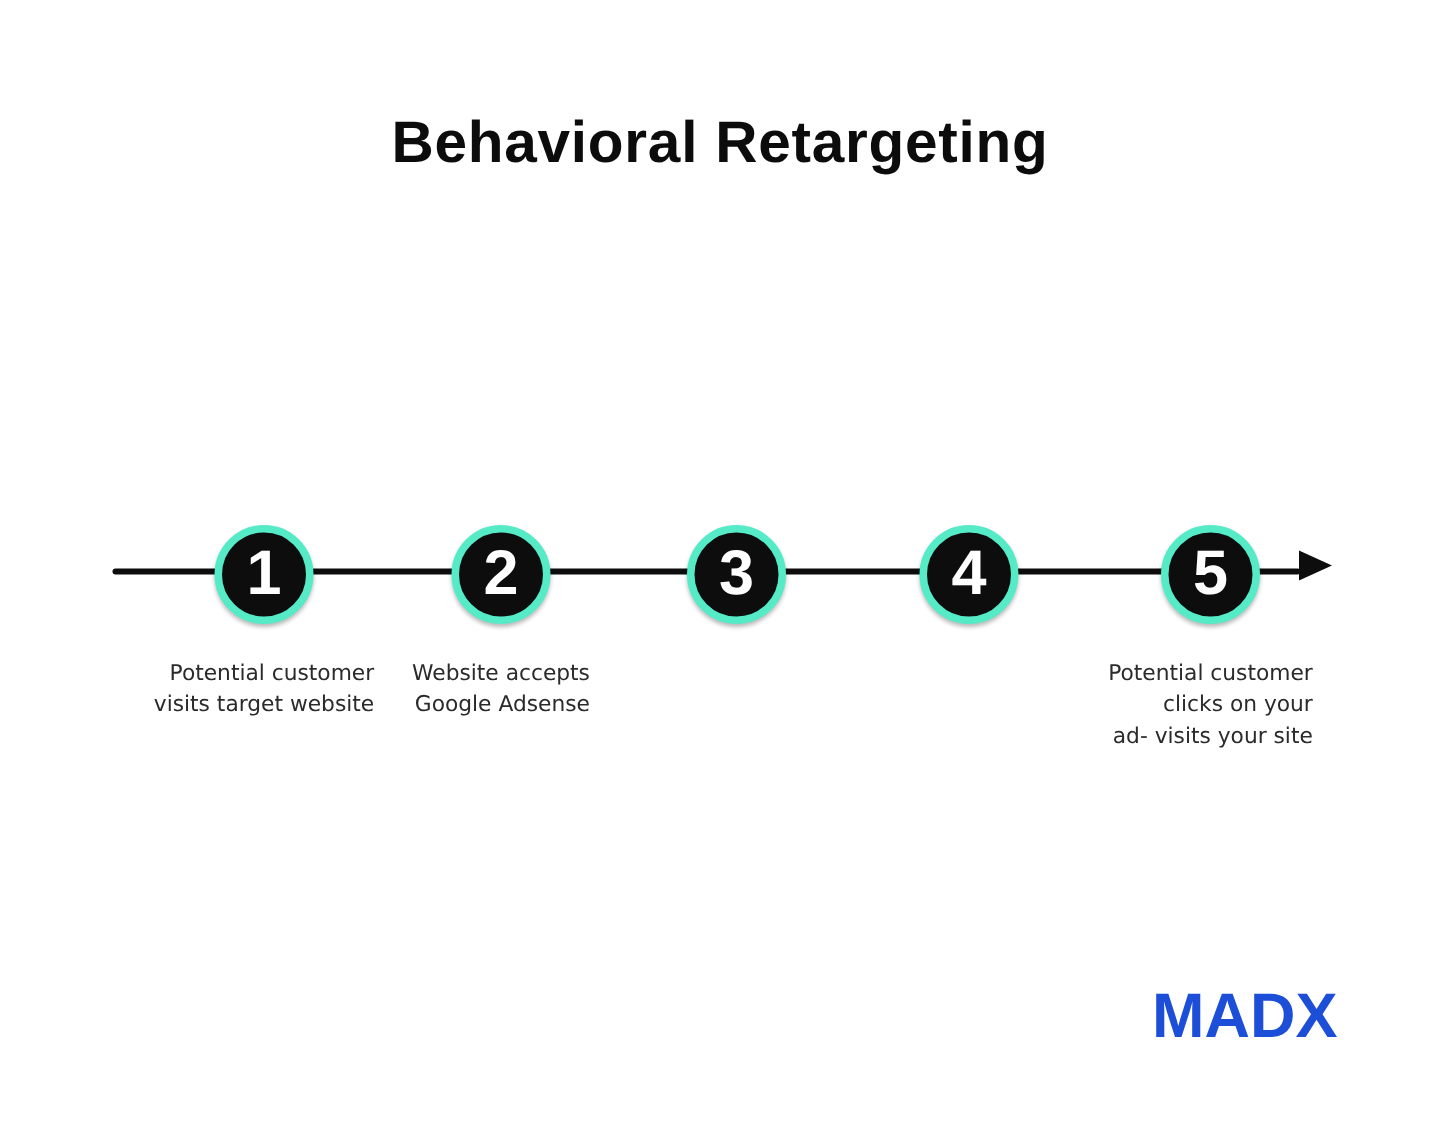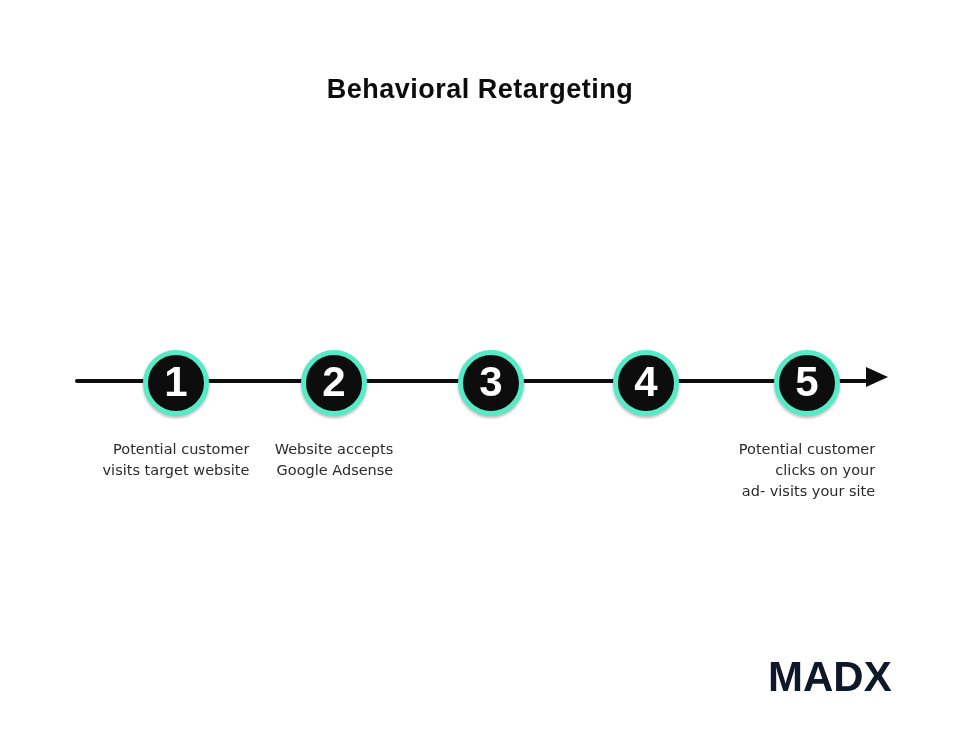--- a/index.html
+++ b/index.html
@@ -16,21 +16,21 @@
   }
 
   .title {
     position: absolute;
     top: 74px;
     left: 0;
     width: 100%;
     text-align: center;
     font-family: "Liberation Sans", sans-serif;
     font-weight: 800;
-    font-size: 27px;
+    font-size: 39px;
     letter-spacing: 0.5px;
     color: #0c0c0c;
   }
 
   .timeline { position: absolute; left: 0; top: 0; width: 100%; height: 100%; }
 
   .tl-line {
     position: absolute;
     left: 75px;
     top: 379px;
@@ -105,21 +105,21 @@
   }
 
   .logo {
     position: absolute;
     left: 768px;
     top: 653px;
     font-family: "Liberation Sans", sans-serif;
     font-weight: 900;
     font-size: 42px;
     letter-spacing: 0px;
-    color: #0f172a;
+    color: #1d4ed8;
   }
 </style>
 </head>
 <body>
 
 <div class="canvas">
 
   <h1 class="title">Behavioral Retargeting</h1>
 
   <div class="timeline">

